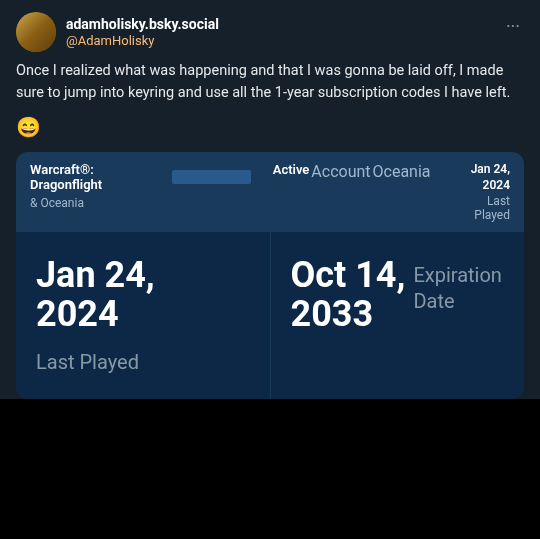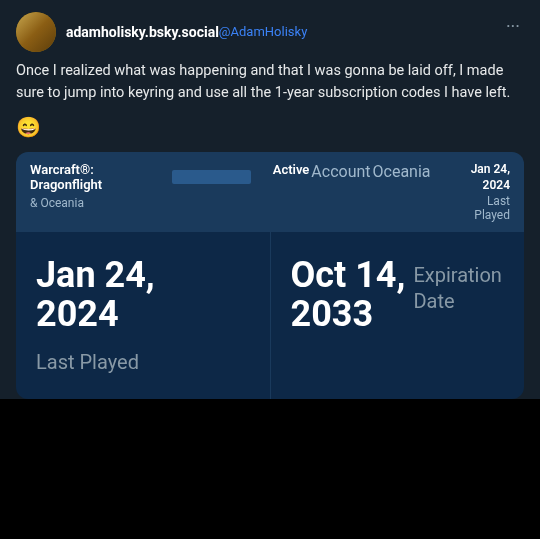--- a/index.html
+++ b/index.html
@@ -45,32 +45,32 @@
 
     .avatar-img {
       width: 100%;
       height: 100%;
       background: linear-gradient(135deg, #c8a850 0%, #8b5e14 50%, #5c3d0a 100%);
       border-radius: 50%;
     }
 
     .user-info {
       display: flex;
-      flex-direction: row;
+      flex-direction: column;
     }
 
     .display-name {
       color: #fff;
       font-size: 14px;
       font-weight: 700;
       line-height: 1.2;
     }
 
     .handle {
-      color: #3b82f6;
+      color: #fdba74;
       font-size: 13px;
       line-height: 1.2;
     }
 
     .more-icon {
       color: #8899a6;
       font-size: 18px;
       cursor: pointer;
       padding: 4px;
     }

